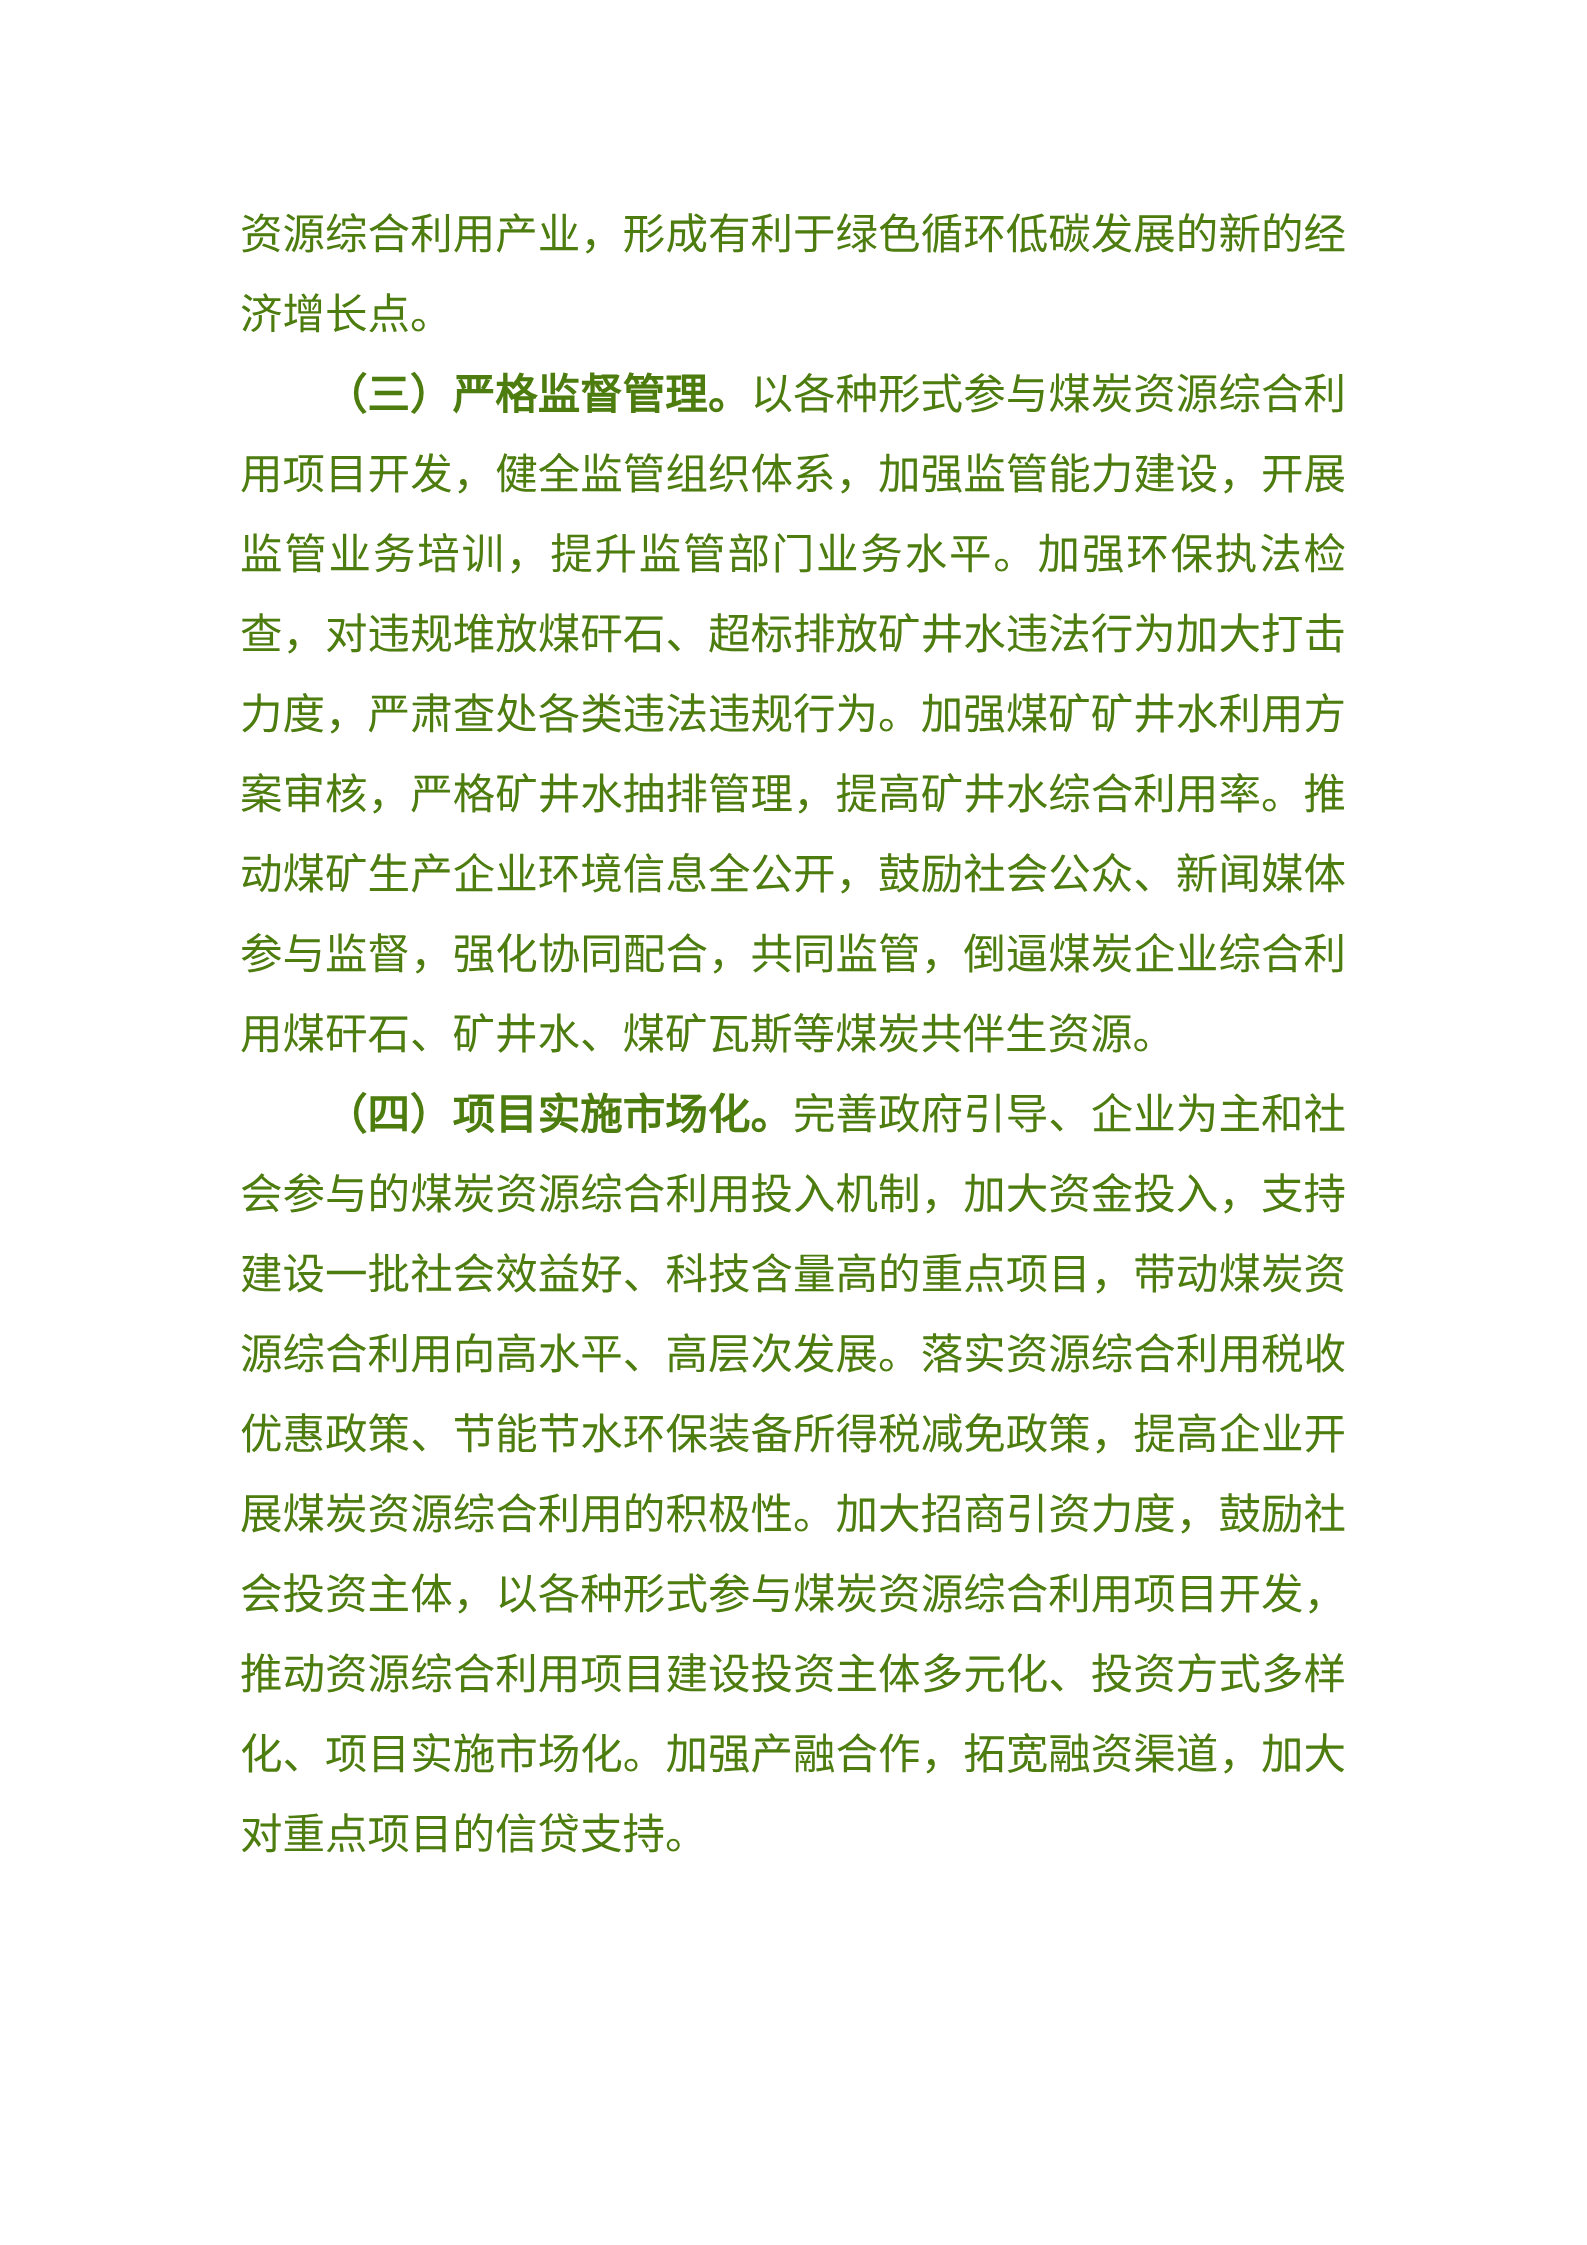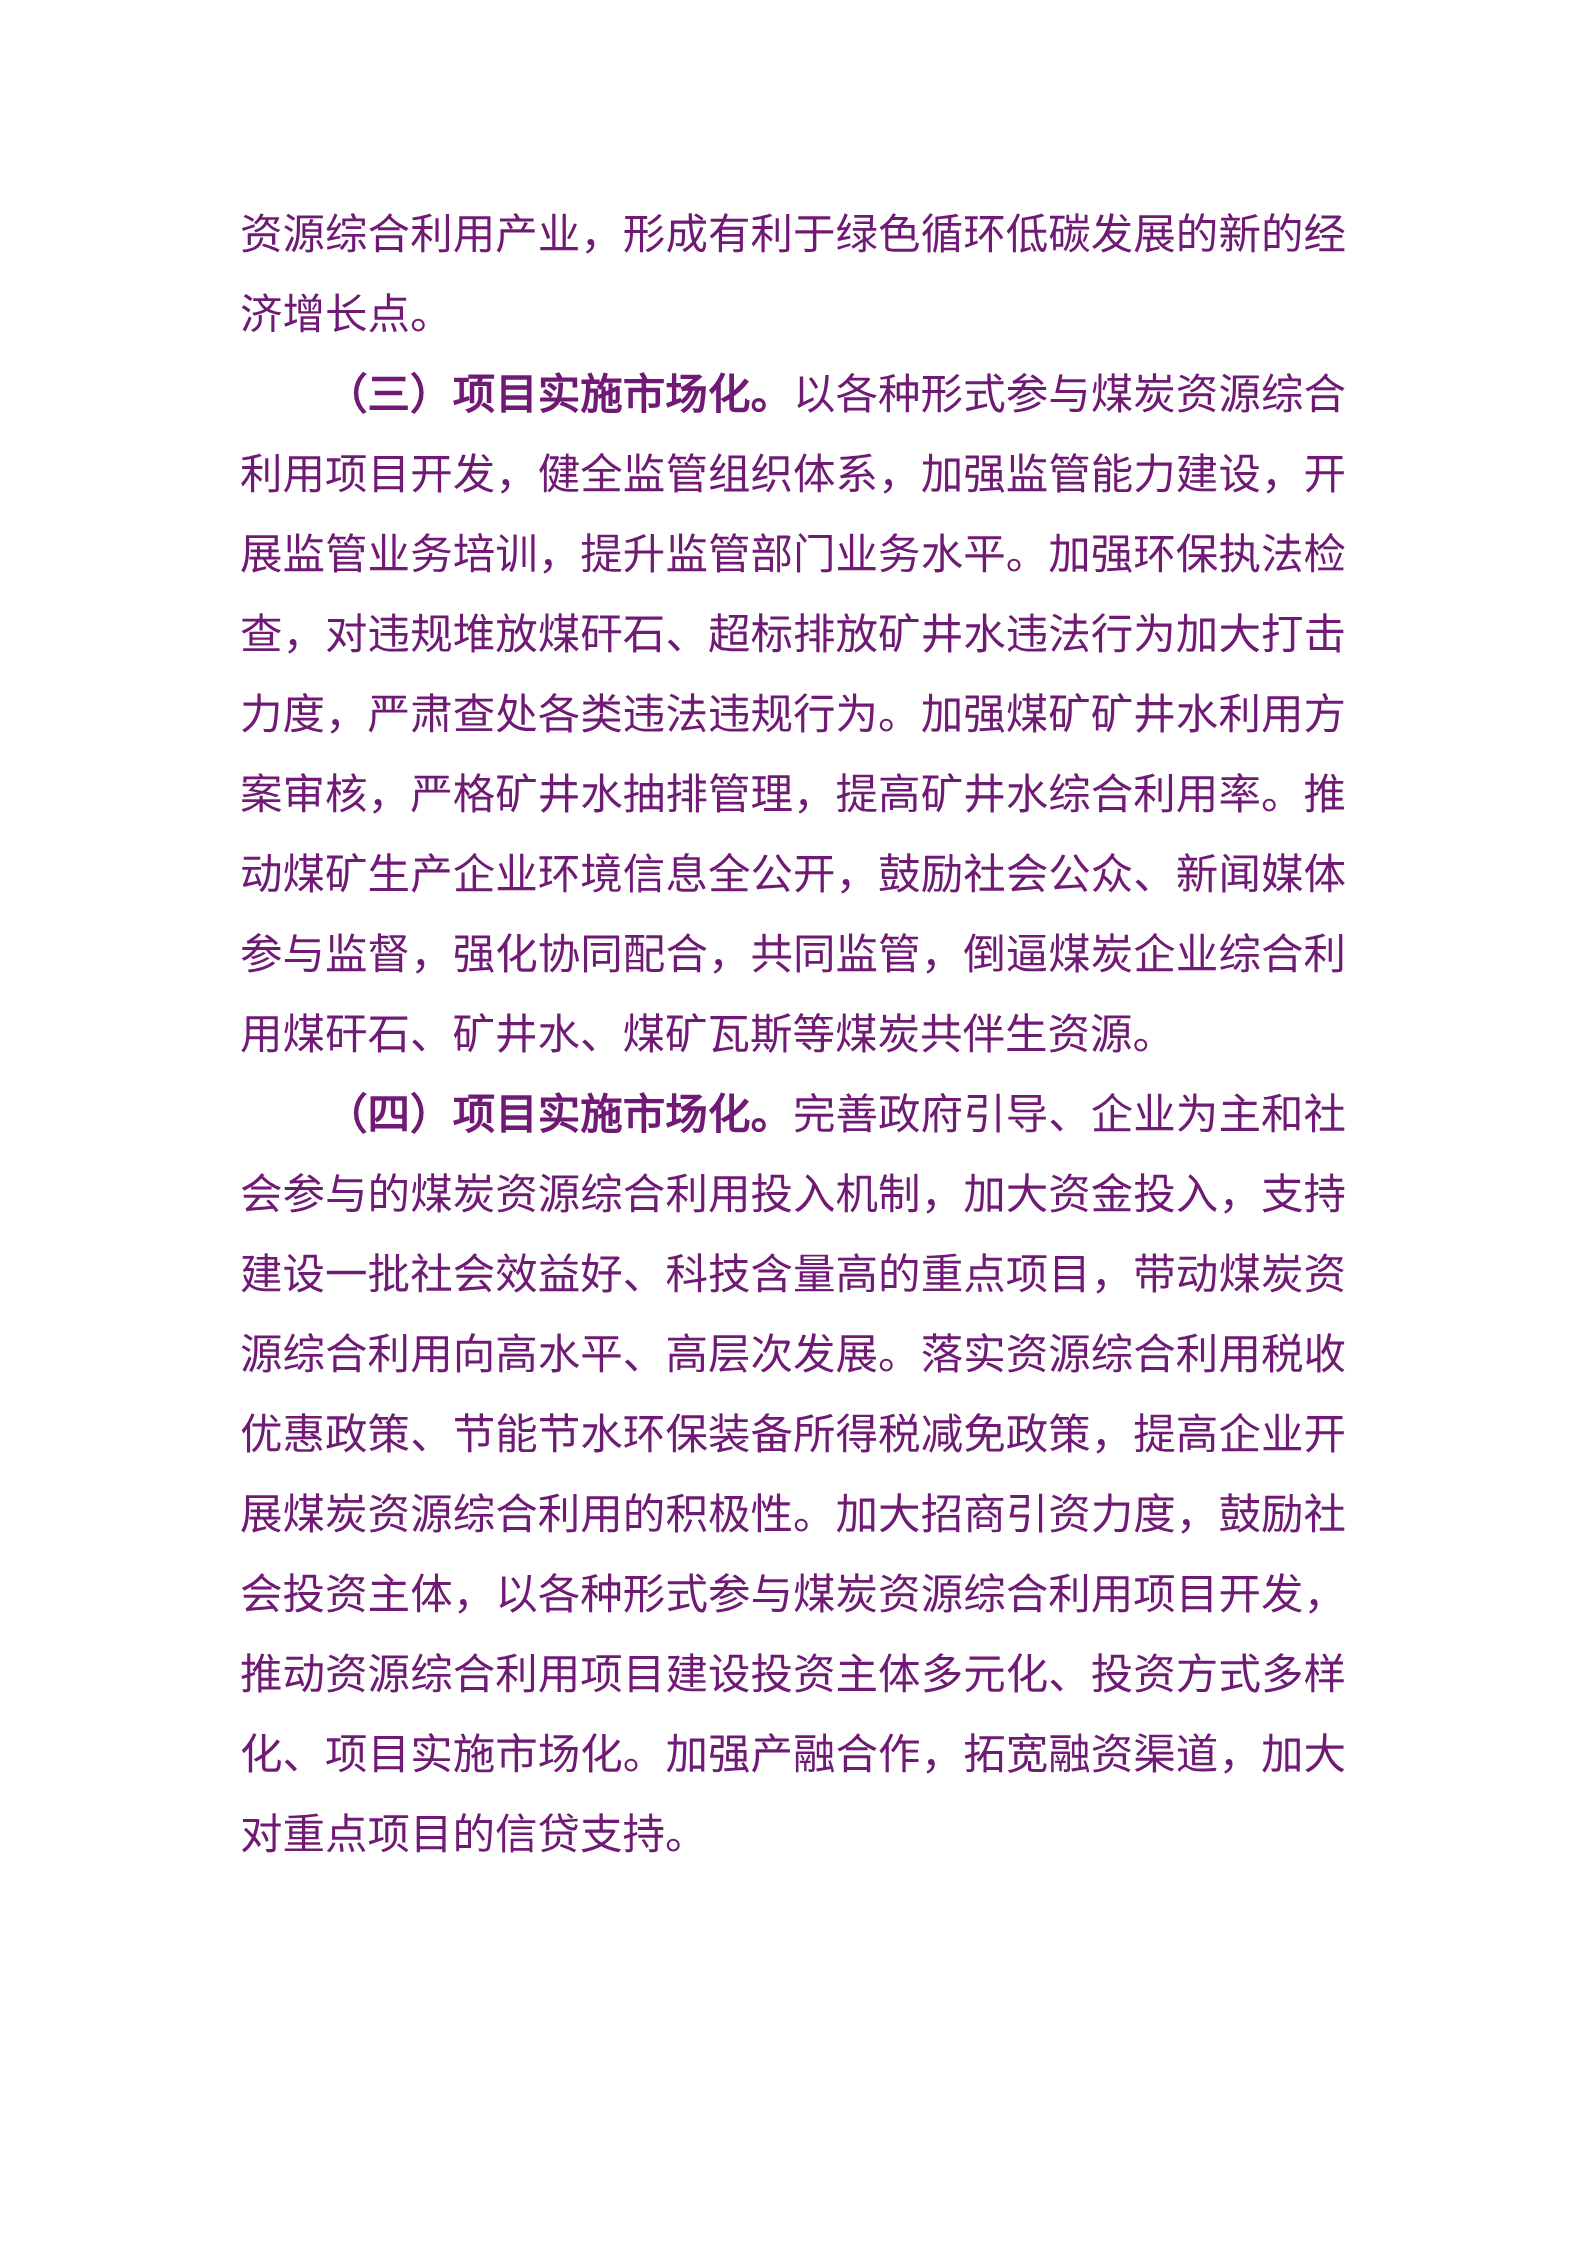--- a/index.html
+++ b/index.html
@@ -35,21 +35,21 @@
     text-indent: 0;
   }
   .lead {
     font-weight: 700;
   }
 </style>
 </head>
 <body>
 
 <div class="page" style="background: rgb(255, 255, 255);">
-  <div class="content" style="color: #701a75;">
+  <div class="content" style="color: #4d7c0f;">
   <p class="para no-indent"><span class="body-text">资源综合利用产业，形成有利于绿色循环低碳发展的新的经济增长点。</span></p>
 
-  <p class="para"><strong class="lead">（三）项目实施市场化。</strong><span class="body-text">以各种形式参与煤炭资源综合利用项目开发，健全监管组织体系，加强监管能力建设，开展监管业务培训，提升监管部门业务水平。加强环保执法检查，对违规堆放煤矸石、超标排放矿井水违法行为加大打击力度，严肃查处各类违法违规行为。加强煤矿矿井水利用方案审核，严格矿井水抽排管理，提高矿井水综合利用率。推动煤矿生产企业环境信息全公开，鼓励社会公众、新闻媒体参与监督，强化协同配合，共同监管，倒逼煤炭企业综合利用煤矸石、矿井水、煤矿瓦斯等煤炭共伴生资源。</span></p>
+  <p class="para"><strong class="lead">（三）严格监督管理。</strong><span class="body-text">以各种形式参与煤炭资源综合利用项目开发，健全监管组织体系，加强监管能力建设，开展监管业务培训，提升监管部门业务水平。加强环保执法检查，对违规堆放煤矸石、超标排放矿井水违法行为加大打击力度，严肃查处各类违法违规行为。加强煤矿矿井水利用方案审核，严格矿井水抽排管理，提高矿井水综合利用率。推动煤矿生产企业环境信息全公开，鼓励社会公众、新闻媒体参与监督，强化协同配合，共同监管，倒逼煤炭企业综合利用煤矸石、矿井水、煤矿瓦斯等煤炭共伴生资源。</span></p>
 
   <p class="para"><strong class="lead">（四）项目实施市场化。</strong><span class="body-text">完善政府引导、企业为主和社会参与的煤炭资源综合利用投入机制，加大资金投入，支持建设一批社会效益好、科技含量高的重点项目，带动煤炭资源综合利用向高水平、高层次发展。落实资源综合利用税收优惠政策、节能节水环保装备所得税减免政策，提高企业开展煤炭资源综合利用的积极性。加大招商引资力度，鼓励社会投资主体，以各种形式参与煤炭资源综合利用项目开发，推动资源综合利用项目建设投资主体多元化、投资方式多样化、项目实施市场化。加强产融合作，拓宽融资渠道，加大对重点项目的信贷支持。</span></p>
 
 </div>
 </div>
 
 </body></html>

